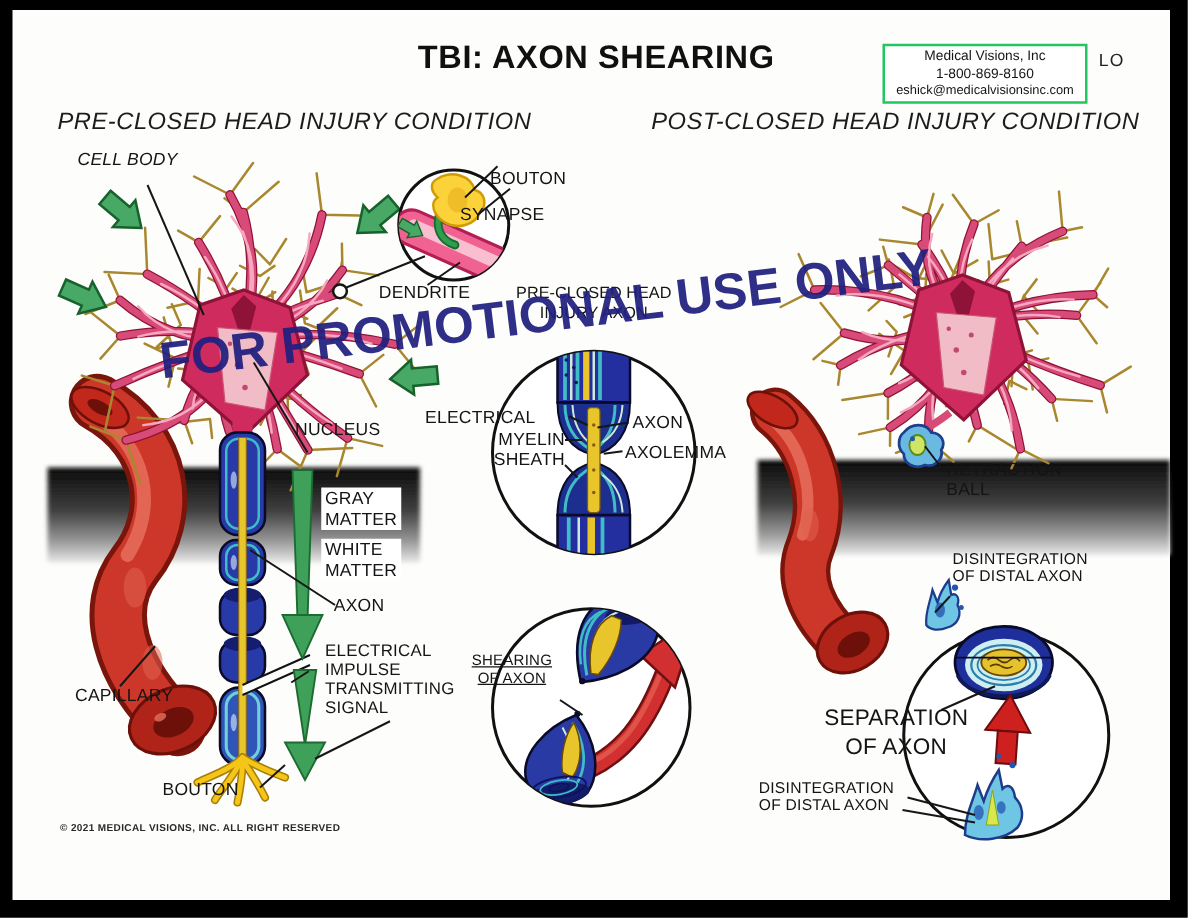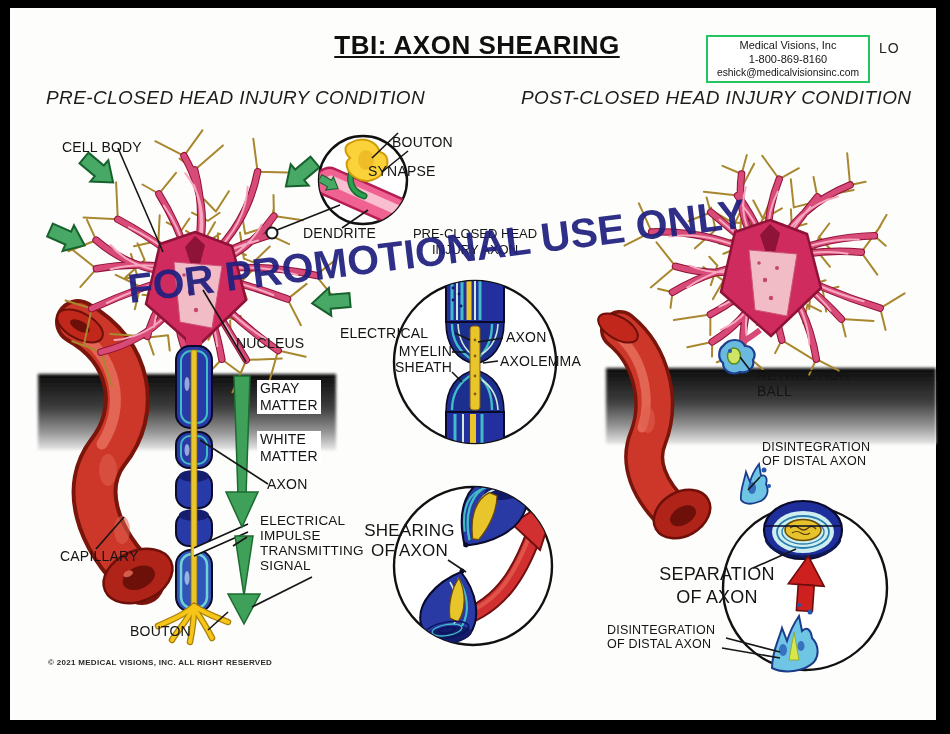--- a/index.html
+++ b/index.html
@@ -5,34 +5,34 @@
   html,body{margin:0;padding:0;background:#222;}
   .stage{position:relative;width:950px;height:734px;background:#000;overflow:hidden;
          font-family:"Liberation Sans",sans-serif;}
   .paper{position:absolute;left:10px;top:8px;width:926px;height:712px;background:#fdfdfb;}
   svg.art{position:absolute;left:0;top:0;z-index:1;}
   .lbl{position:absolute;z-index:2;font-size:14px;line-height:1.12;color:#141414;
        white-space:pre-line;letter-spacing:.2px;}
   .lbl.small{font-size:12.5px;}
   .lbl.boxed{background:#fff;padding:0 3px;line-height:1.2;}
   .title{position:absolute;z-index:2;left:327px;top:30px;width:300px;text-align:center;
-         font-size:26px;font-weight:bold;color:#101010;letter-spacing:.5px;text-decoration:underline;}
+         font-size:26px;font-weight:bold;color:#101010;letter-spacing:.5px;}
   .heading{position:absolute;z-index:2;top:87px;font-size:19px;color:#1c1c1c;letter-spacing:.4px;font-style:italic;}
   .vendorbox{position:absolute;z-index:2;left:706px;top:35px;width:158px;border:2px solid #22c55e;
              text-align:center;font-size:11px;line-height:1.25;color:#151515;padding:2px 1px;background:#fff;}
   .vendorbox .email{font-size:10.3px;}
   .corner-code{position:absolute;z-index:2;left:879px;top:40px;font-size:14px;color:#222;letter-spacing:1px;}
   .watermark{position:absolute;z-index:3;left:128px;top:266px;width:700px;font-size:41px;
              font-weight:bold;color:#20207f;transform:rotate(-7deg);transform-origin:0 50%;
              opacity:.93;letter-spacing:0;pointer-events:none;}
   .copyright{position:absolute;z-index:2;left:48px;top:658px;font-size:8px;font-weight:bold;
              color:#2a2a2a;letter-spacing:.3px;}
   .inset-title{position:absolute;z-index:2;left:393px;top:226px;width:164px;text-align:center;
                font-size:13px;line-height:1.25;color:#141414;white-space:pre-line;}
-  .shearing-lbl{font-size:17px;width:95px;text-align:center;line-height:1.2;}
+  .shearing-lbl{font-size:12px;width:95px;text-align:center;line-height:1.2;text-decoration:underline;}
   .separation-lbl{font-size:18px;width:130px;text-align:center;line-height:1.25;}
   .ra{text-align:right;}
 </style>
 </head>
 <body>
 
 <div class="stage">
   <div class="paper"></div>
 
   <svg class="art" width="950" height="734" viewBox="0 0 950 734">
@@ -321,26 +321,26 @@
   <div class="vendorbox">
     <div>Medical Visions, Inc</div>
     <div>1-800-869-8160</div>
     <div class="email">eshick@medicalvisionsinc.com</div>
   </div>
   <div class="corner-code">LO</div>
 
   <div class="heading" style="left:46px;">PRE-CLOSED HEAD INJURY CONDITION</div>
   <div class="heading" style="left:521px;">POST-CLOSED HEAD INJURY CONDITION</div>
 
-  <div class="lbl" style="left:62px;top:140px;">CELL BODY</div>
+  <div class="lbl" style="left:62px;top:120px;font-style:italic;">CELL BODY</div>
   <div class="lbl" style="left:368px;top:117px;margin-top:47px;">SYNAPSE</div>
   <div class="lbl" style="left:392px;top:135px;">BOUTON</div>
   <div class="lbl" style="left:303px;top:226px;">DENDRITE</div>
   <div class="lbl" style="left:236px;top:336px;">NUCLEUS</div>
-  <div class="lbl boxed" style="left:257px;top:380px;">GRAY
+  <div class="lbl boxed" style="left:257px;top:390px;">GRAY
 MATTER</div>
   <div class="lbl boxed" style="left:257px;top:431px;">WHITE
 MATTER</div>
   <div class="lbl" style="left:267px;top:477px;">AXON</div>
   <div class="lbl" style="left:260px;top:513px;font-size:13.5px;">ELECTRICAL
 IMPULSE
 TRANSMITTING
 SIGNAL</div>
   <div class="lbl" style="left:60px;top:549px;">CAPILLARY</div>
   <div class="lbl" style="left:130px;top:624px;">BOUTON</div>

